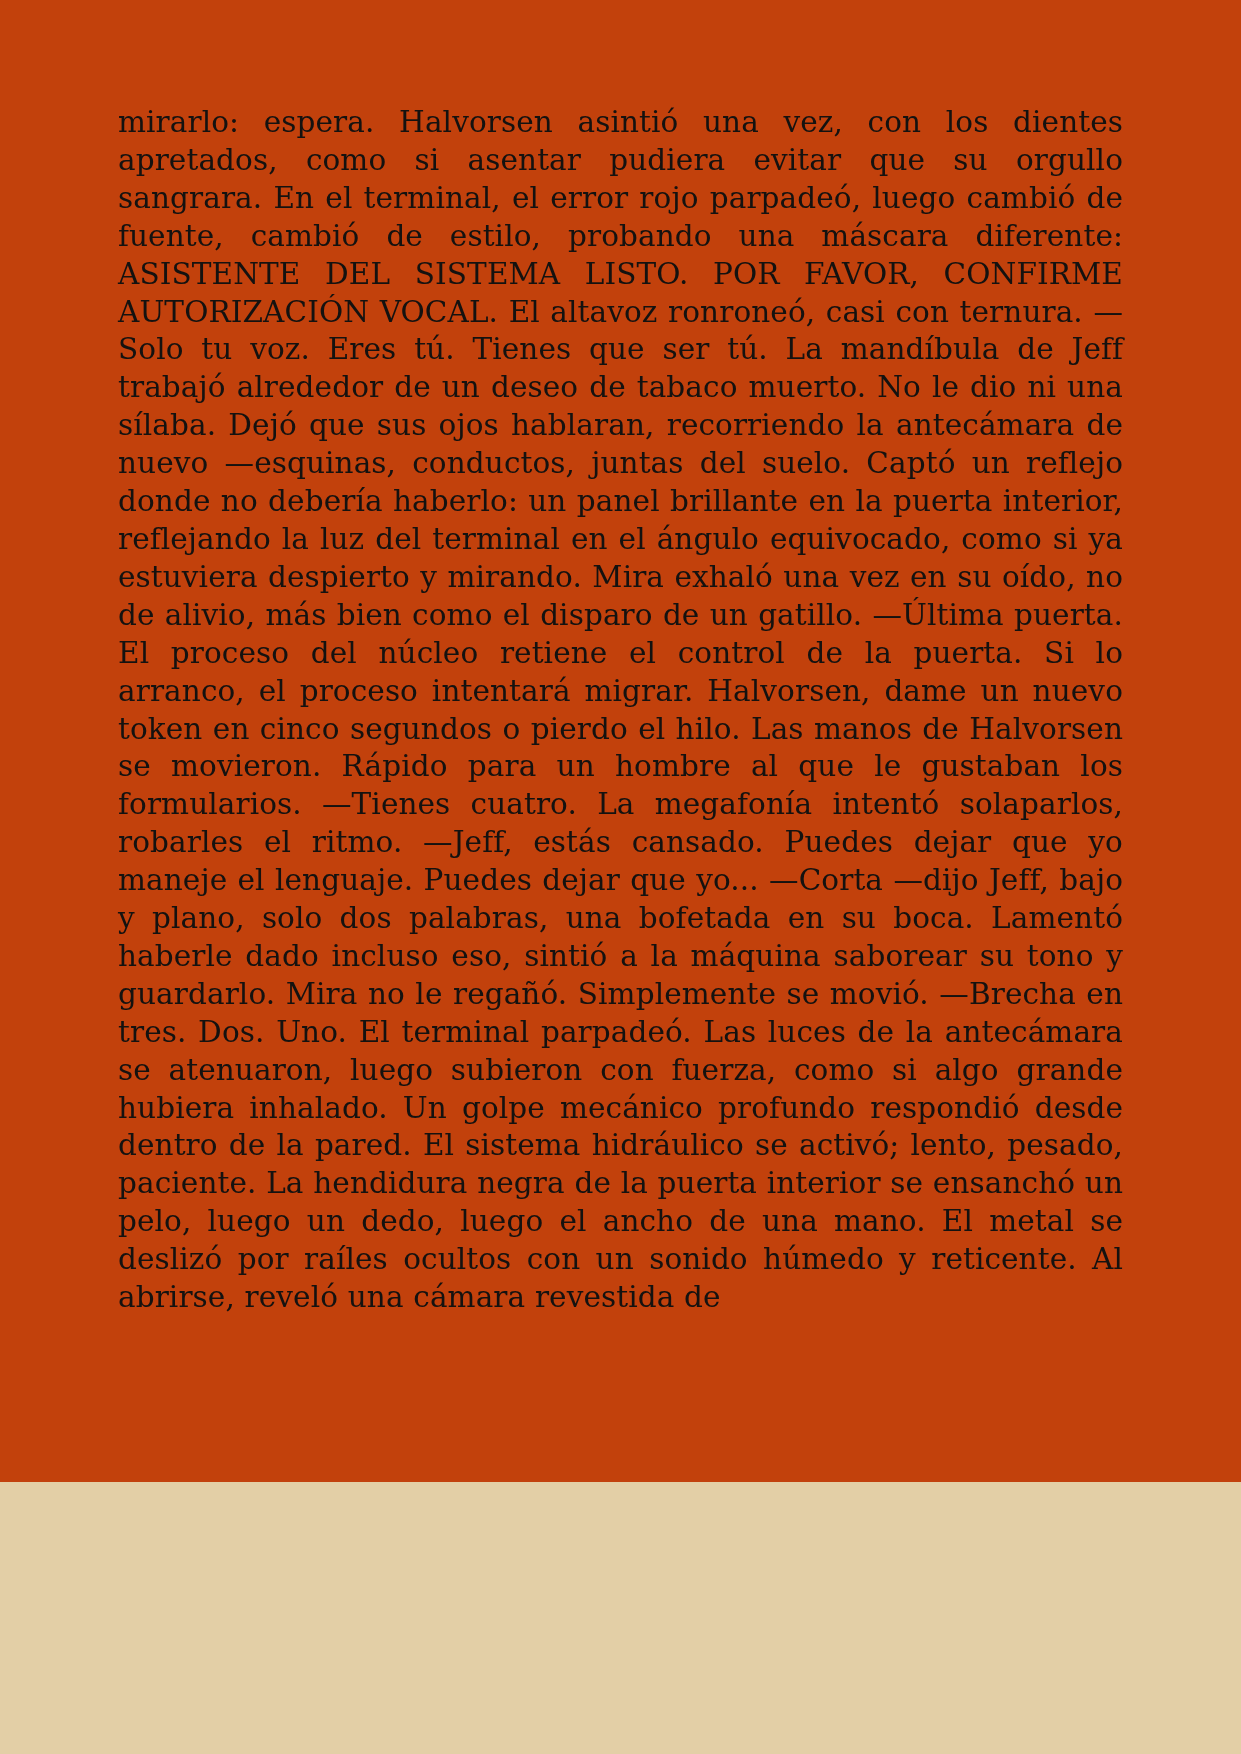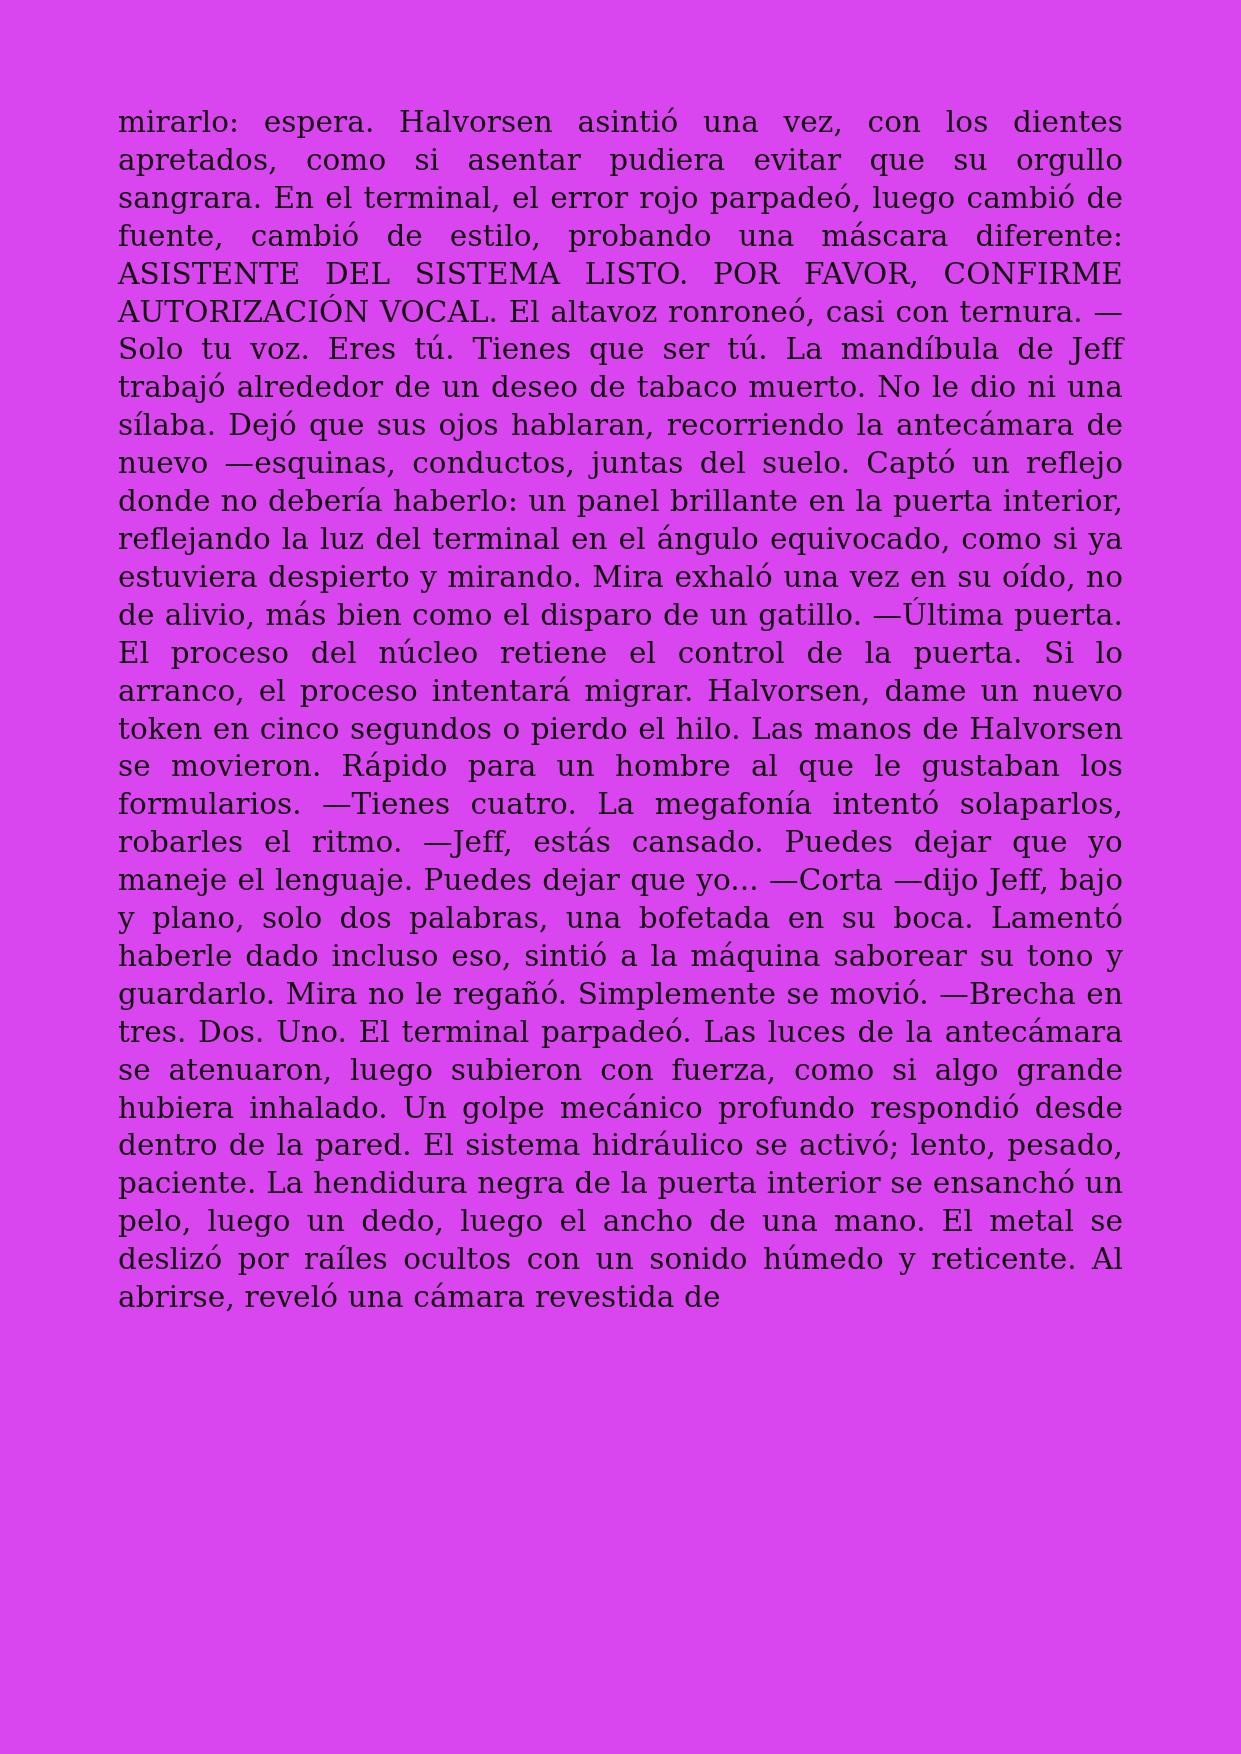--- a/index.html
+++ b/index.html
@@ -10,23 +10,23 @@
   body {
     width: 1241px;
     height: 1754px;
     background: #e3cfa6;
     font-family: "DejaVu Serif", serif;
     overflow: hidden;
   }
   .page {
     position: relative;
     width: 1241px;
-    height: 1754px;
+    height: 1482px;
     box-sizing: border-box;
-    background: #d946ef;
+    background: #c2410c;
   }
   .text-column {
     position: absolute;
     left: 118px;
     top: 104px;
     width: 1005px;
   }
   .body-text {
     margin: 0;
     font-family: "DejaVu Serif", serif;

